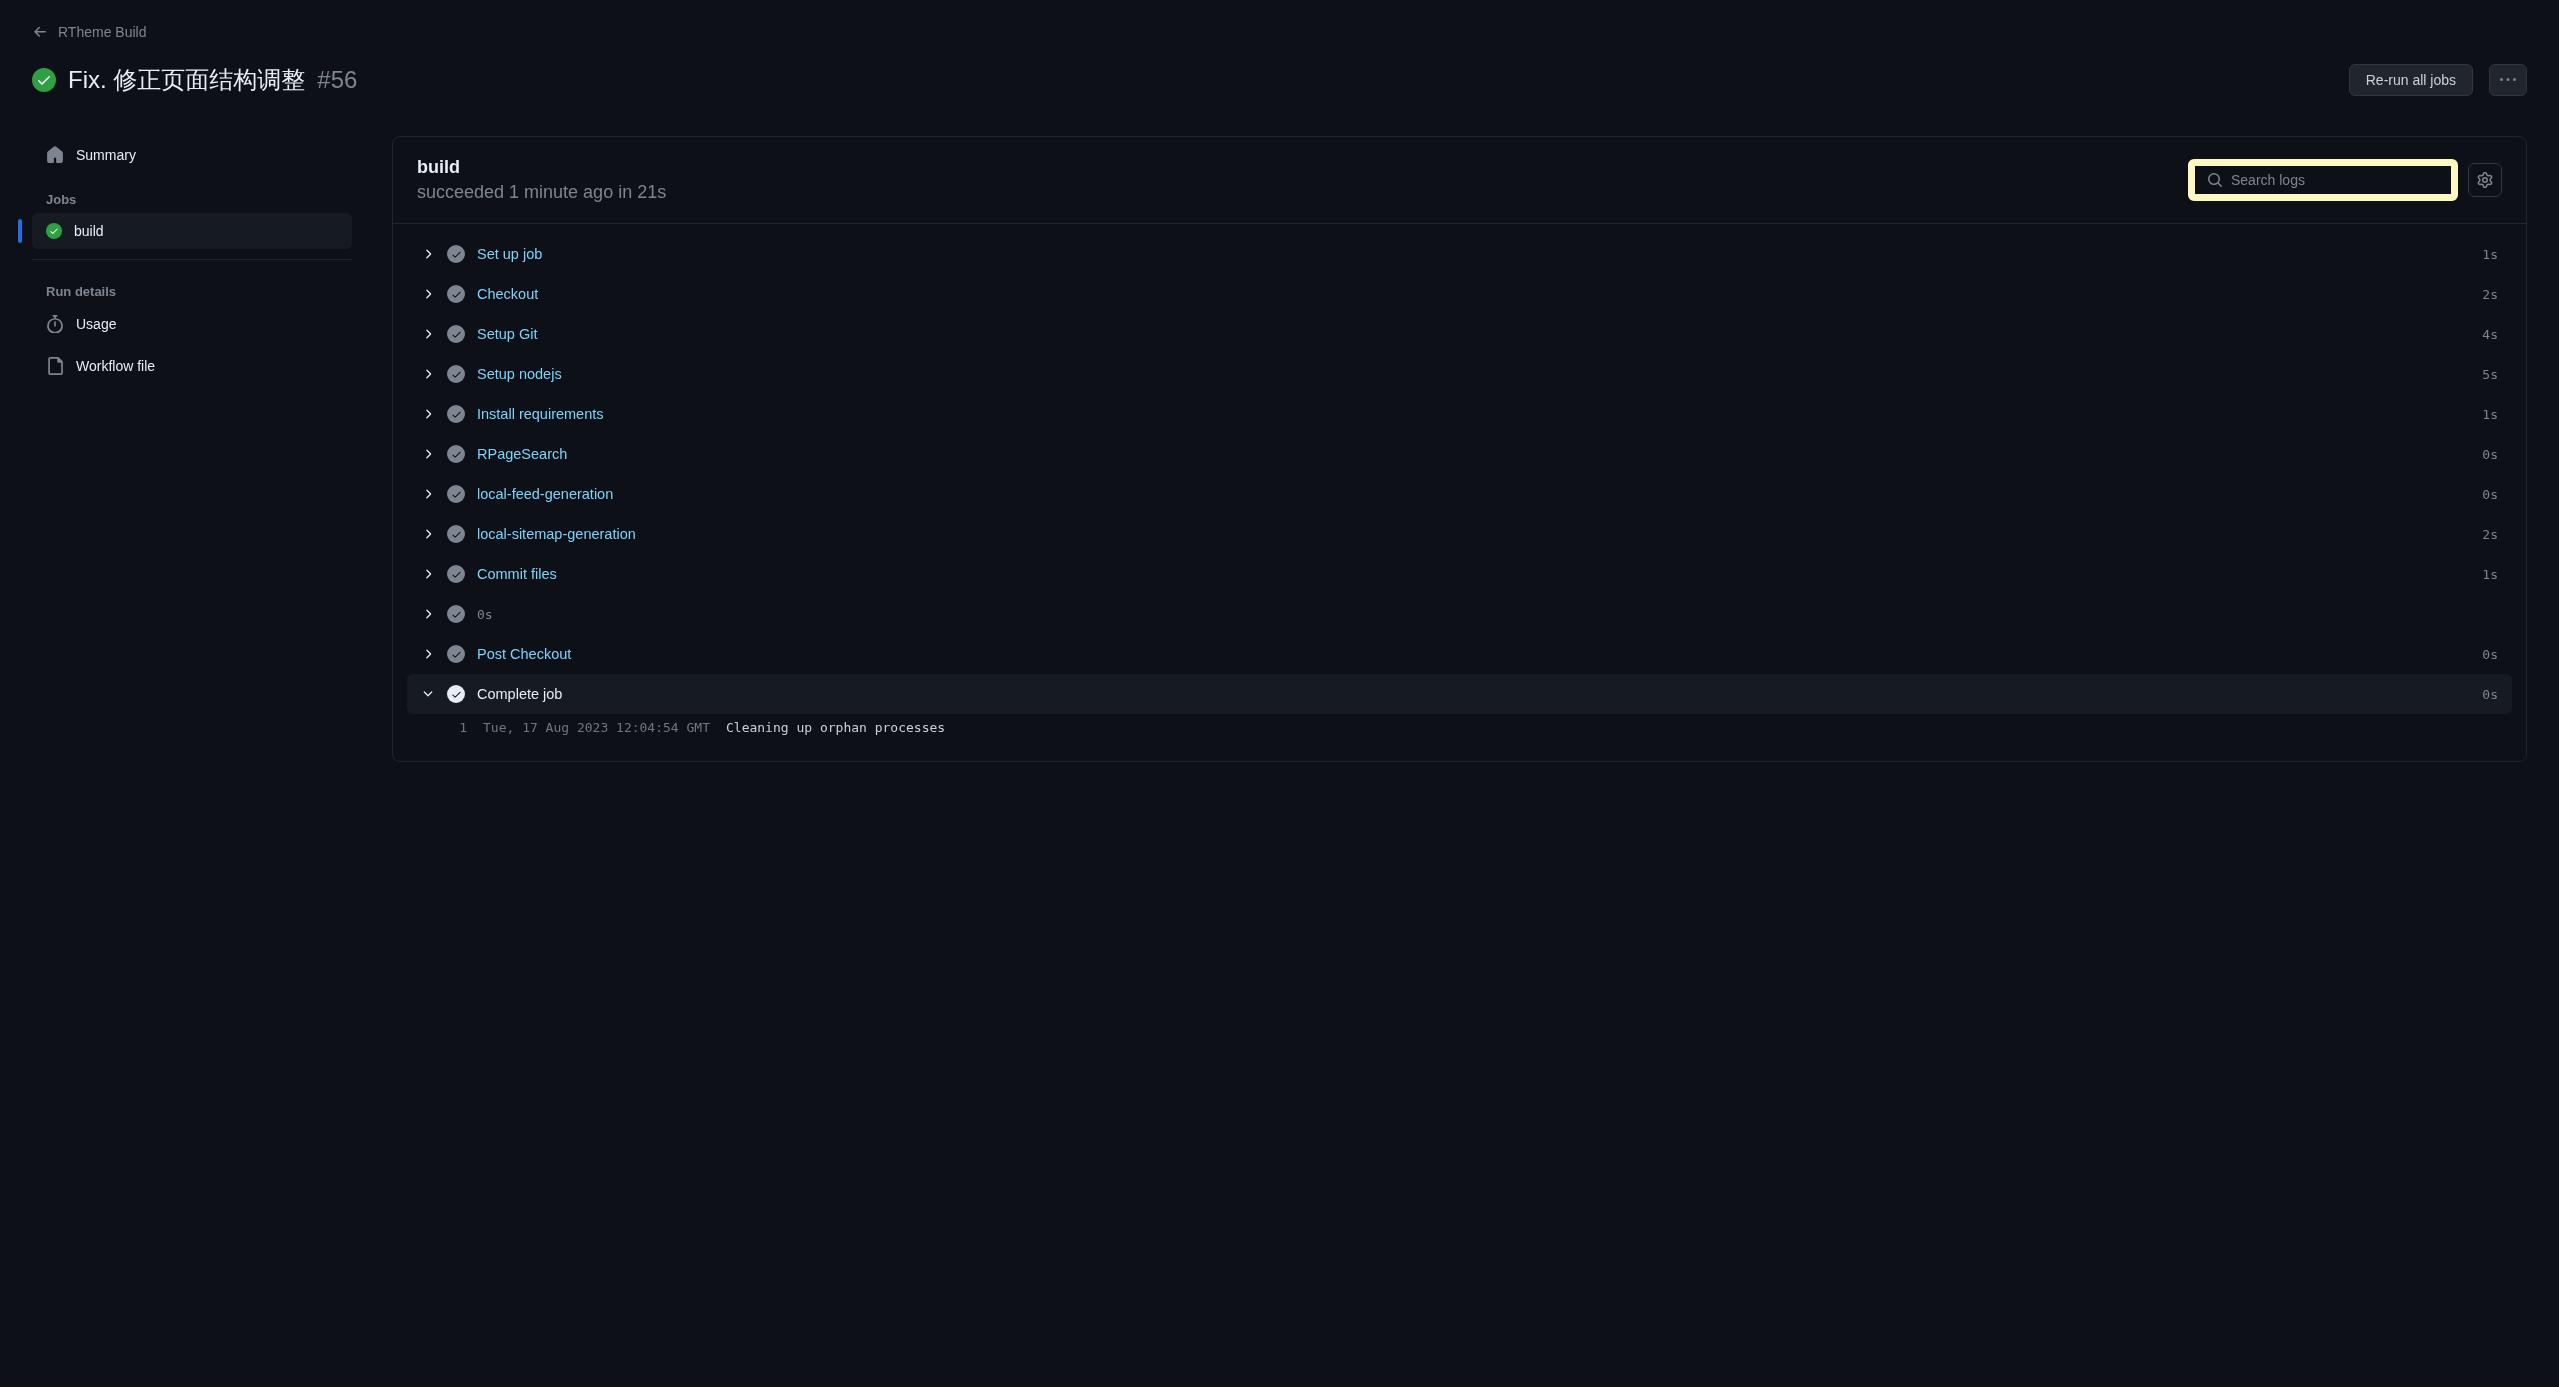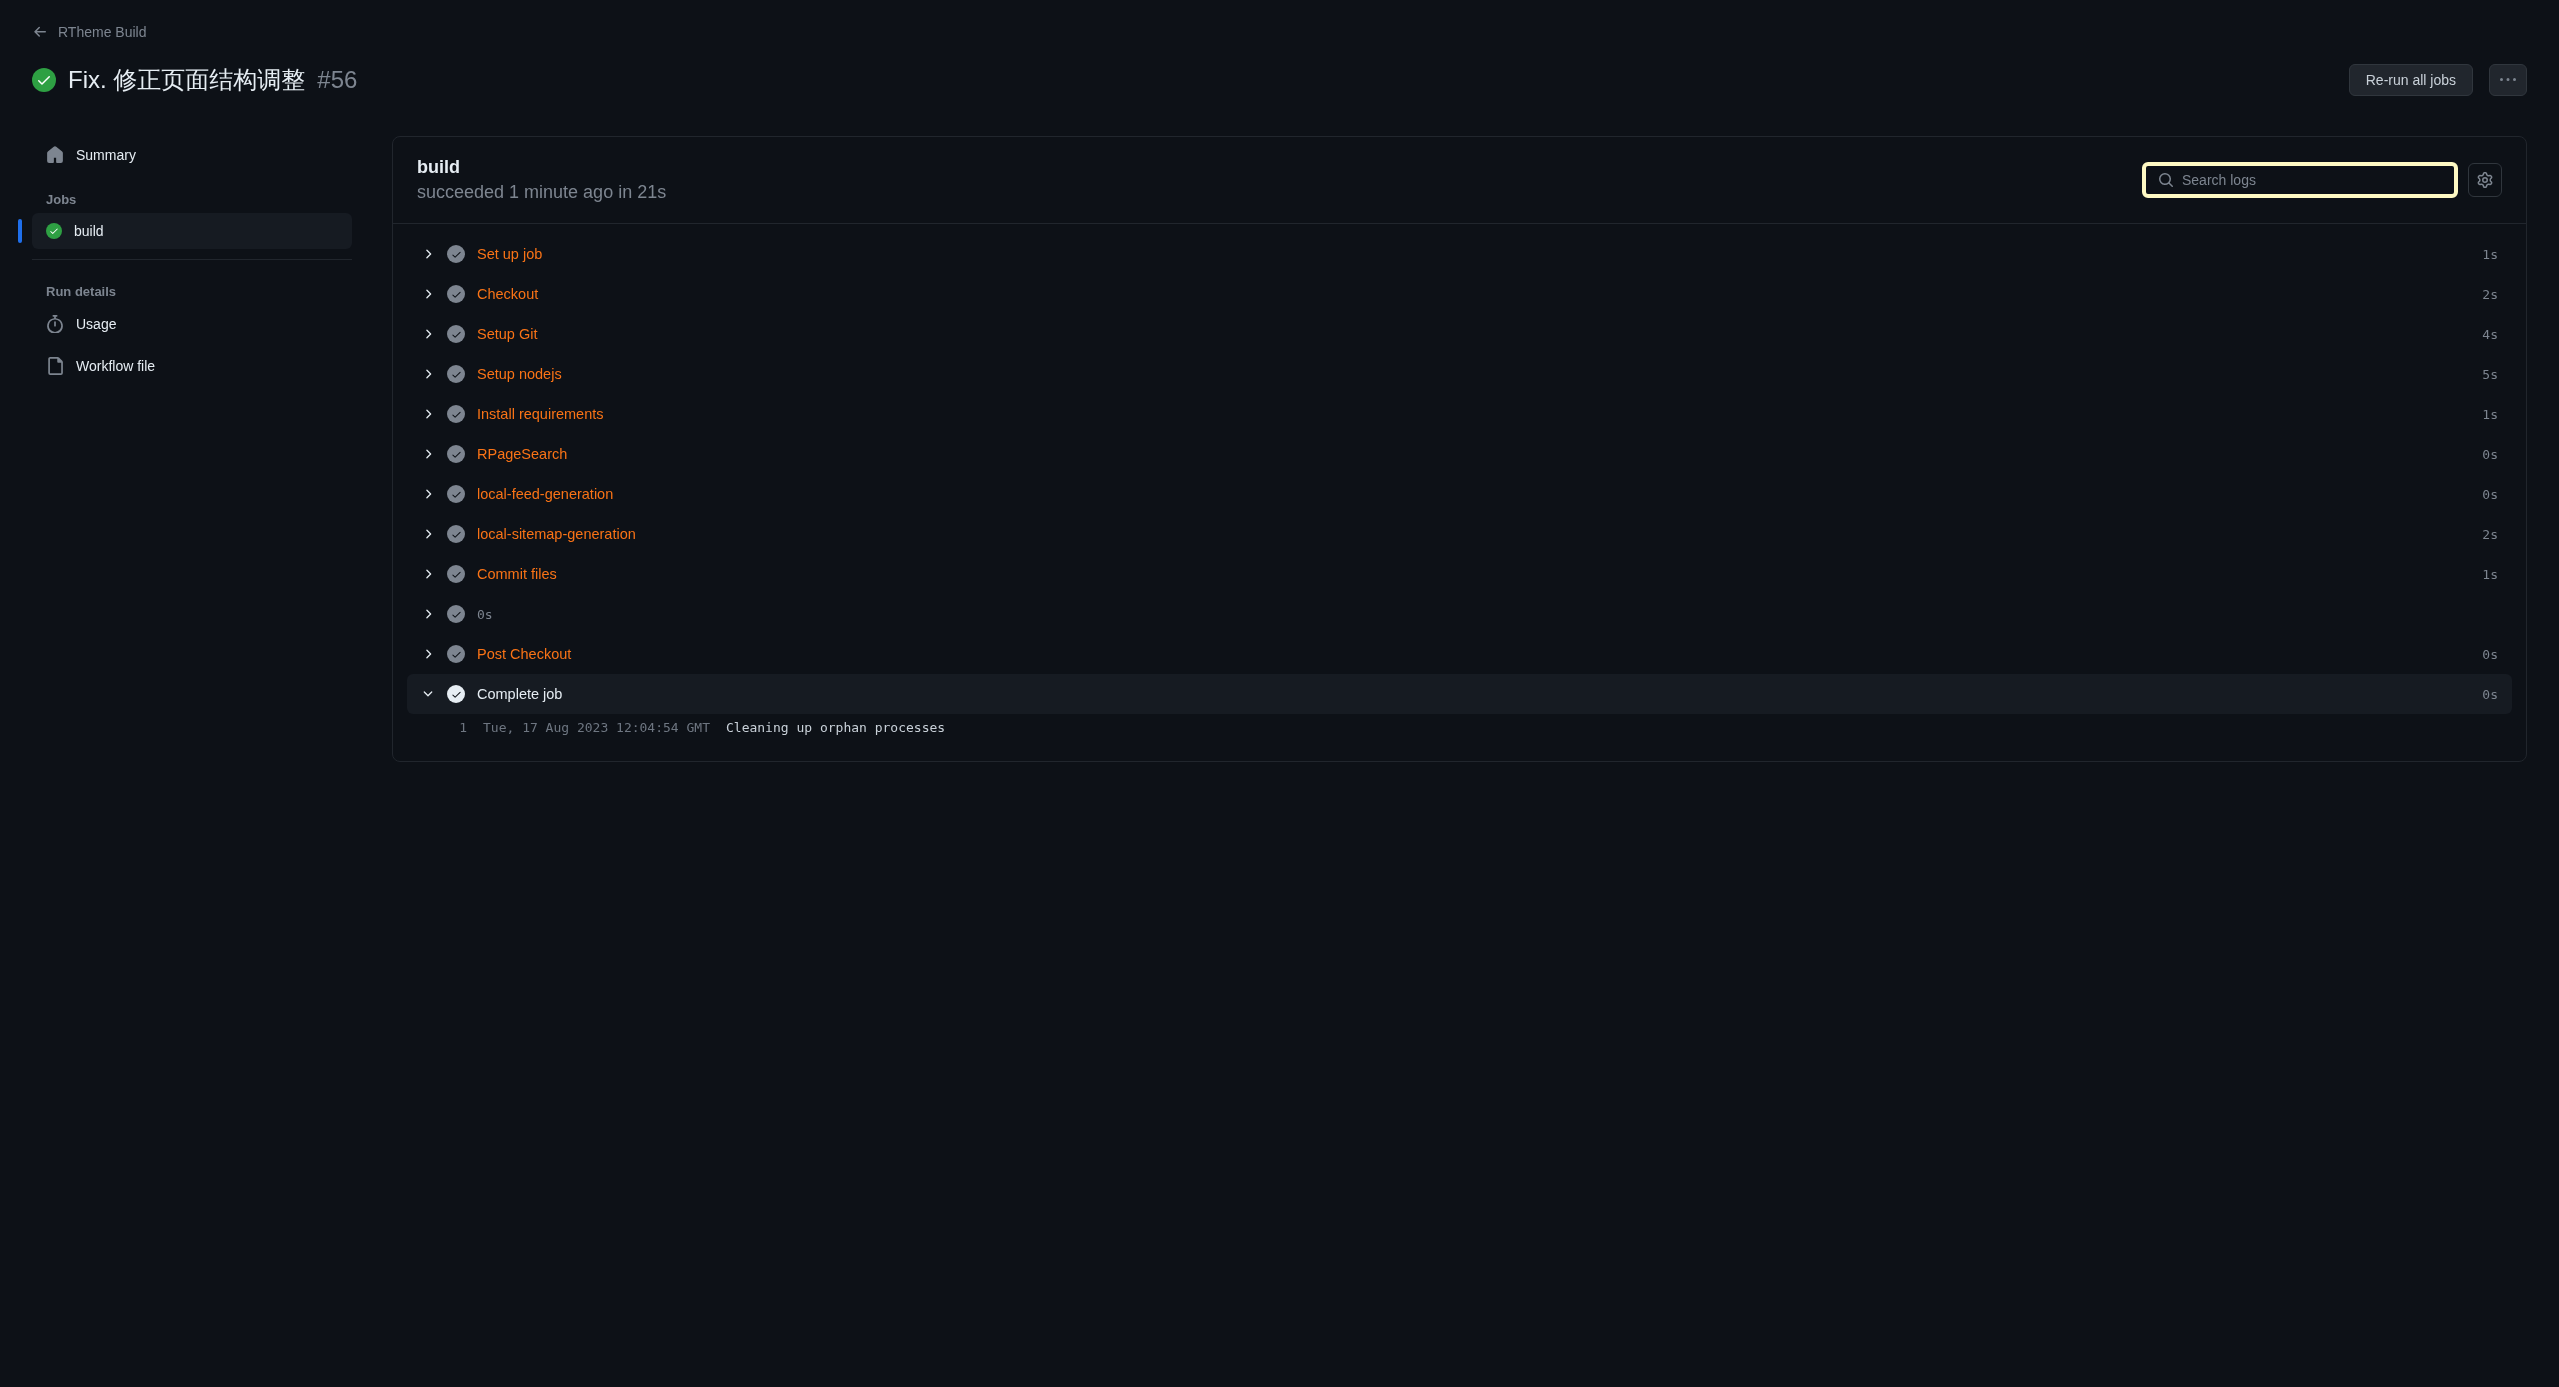--- a/index.html
+++ b/index.html
@@ -119,24 +119,24 @@
     justify-content: space-between;
     padding: 20px 24px;
     border-bottom: 1px solid #21262d;
   }
   .job-header h2 { font-size: 18px; font-weight: 600; margin-bottom: 4px; }
   .job-header .meta { color: #7d8590; font-size: 18px; }
   .job-header-right { display: flex; gap: 10px; align-items: center; }
   .search-box {
     display: flex; align-items: center;
     background: #0d1117;
-    border: 4px solid #fef9c3;
+    border: 7px solid #fef9c3;
     border-radius: 6px;
     padding: 6px 12px;
-    width: 316px;
+    width: 270px;
   }
   .search-box svg { width: 16px; height: 16px; fill: #7d8590; margin-right: 8px; }
   .search-box input {
     background: transparent; border: none; outline: none;
     color: #e6edf3; font-size: 14px; flex: 1;
   }
   .search-box input::placeholder { color: #7d8590; }
   .gear-btn {
     width: 34px; height: 34px;
     border: 1px solid #30363d;
@@ -159,21 +159,21 @@
   .step-row.expanded { background: #161b22; }
   .step-row .chevron { width: 14px; height: 14px; fill: #7d8590; flex-shrink:0; }
   .step-check {
     width: 18px; height: 18px; border-radius: 50%;
     background: #7d8590;
     display: inline-flex; align-items: center; justify-content: center;
     flex-shrink: 0;
   }
   .step-row.expanded .step-check { background: #e6edf3; }
   .step-check svg { width: 11px; height: 11px; fill: #0d1117; }
-  .step-name { flex: 1; color: #f97316; font-size: 14.5px; }
+  .step-name { flex: 1; color: #7dd3fc; font-size: 14.5px; }
   .step-row.expanded .step-name { color: #e6edf3; }
   .step-dur { color: #7d8590; font-size: 13px; font-family: ui-monospace, monospace; }
   .log-line {
     display: flex;
     gap: 16px;
     padding: 6px 14px 6px 40px;
     font-family: ui-monospace, SFMono-Regular, Menlo, monospace;
     font-size: 13px;
     color: #7d8590;
   }

